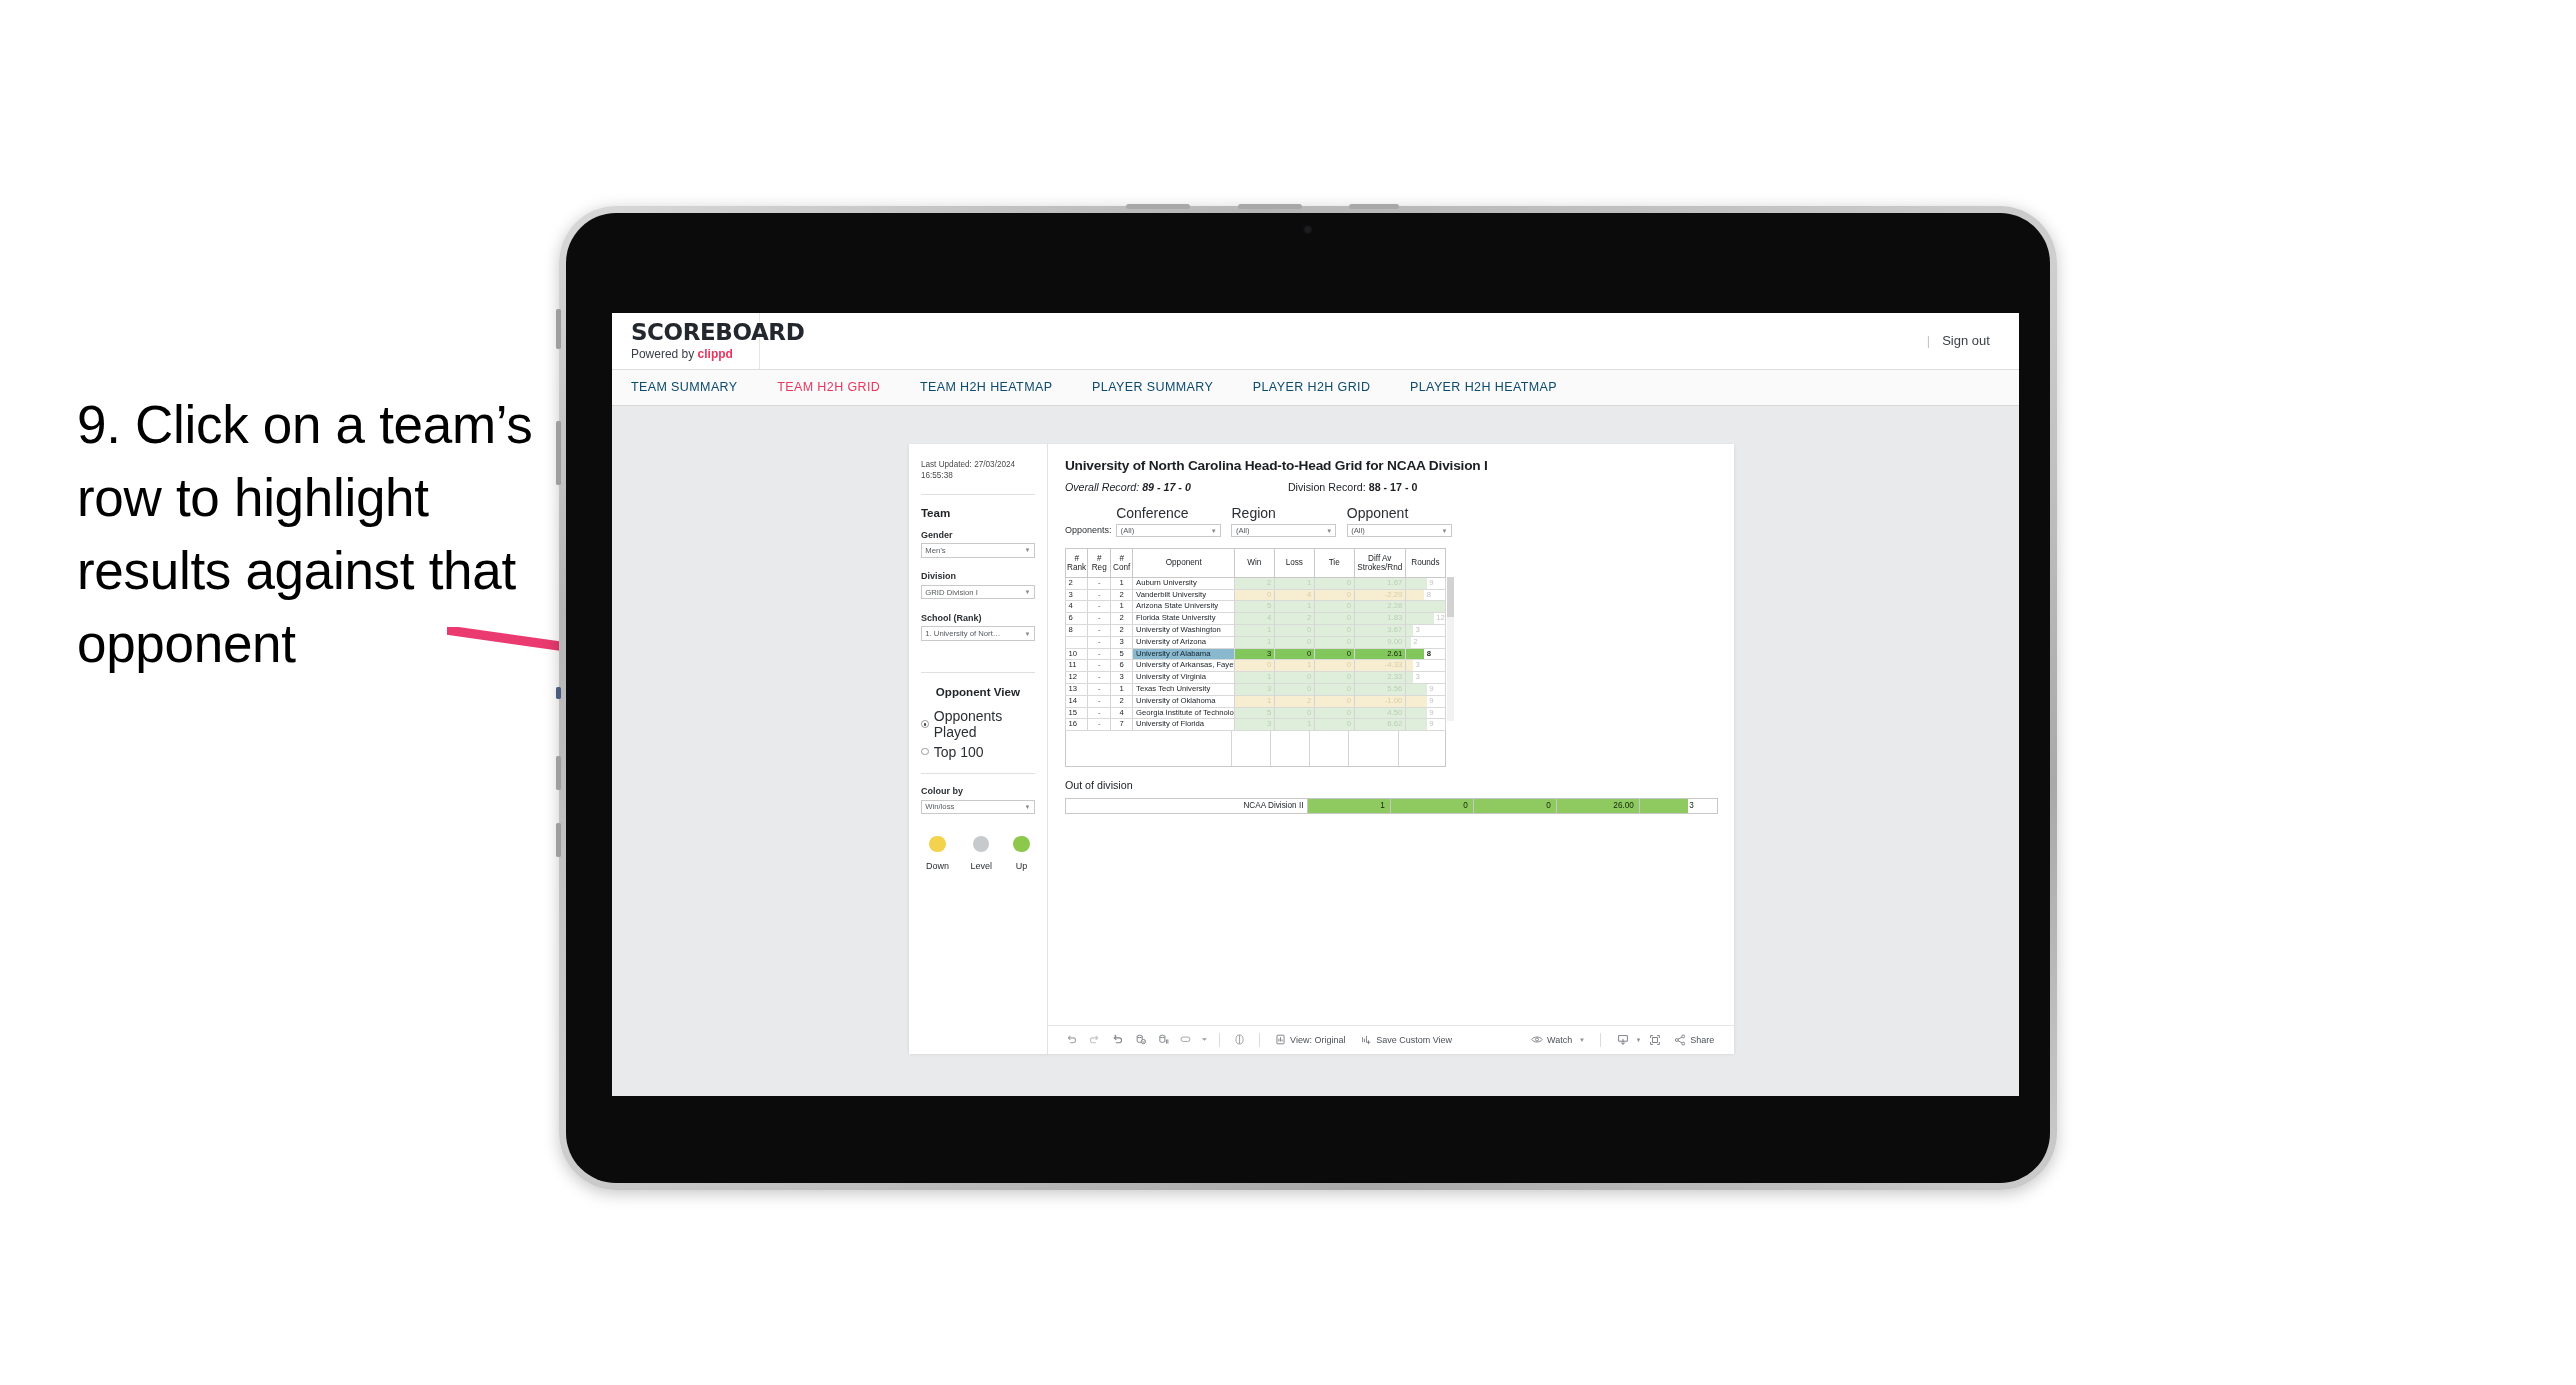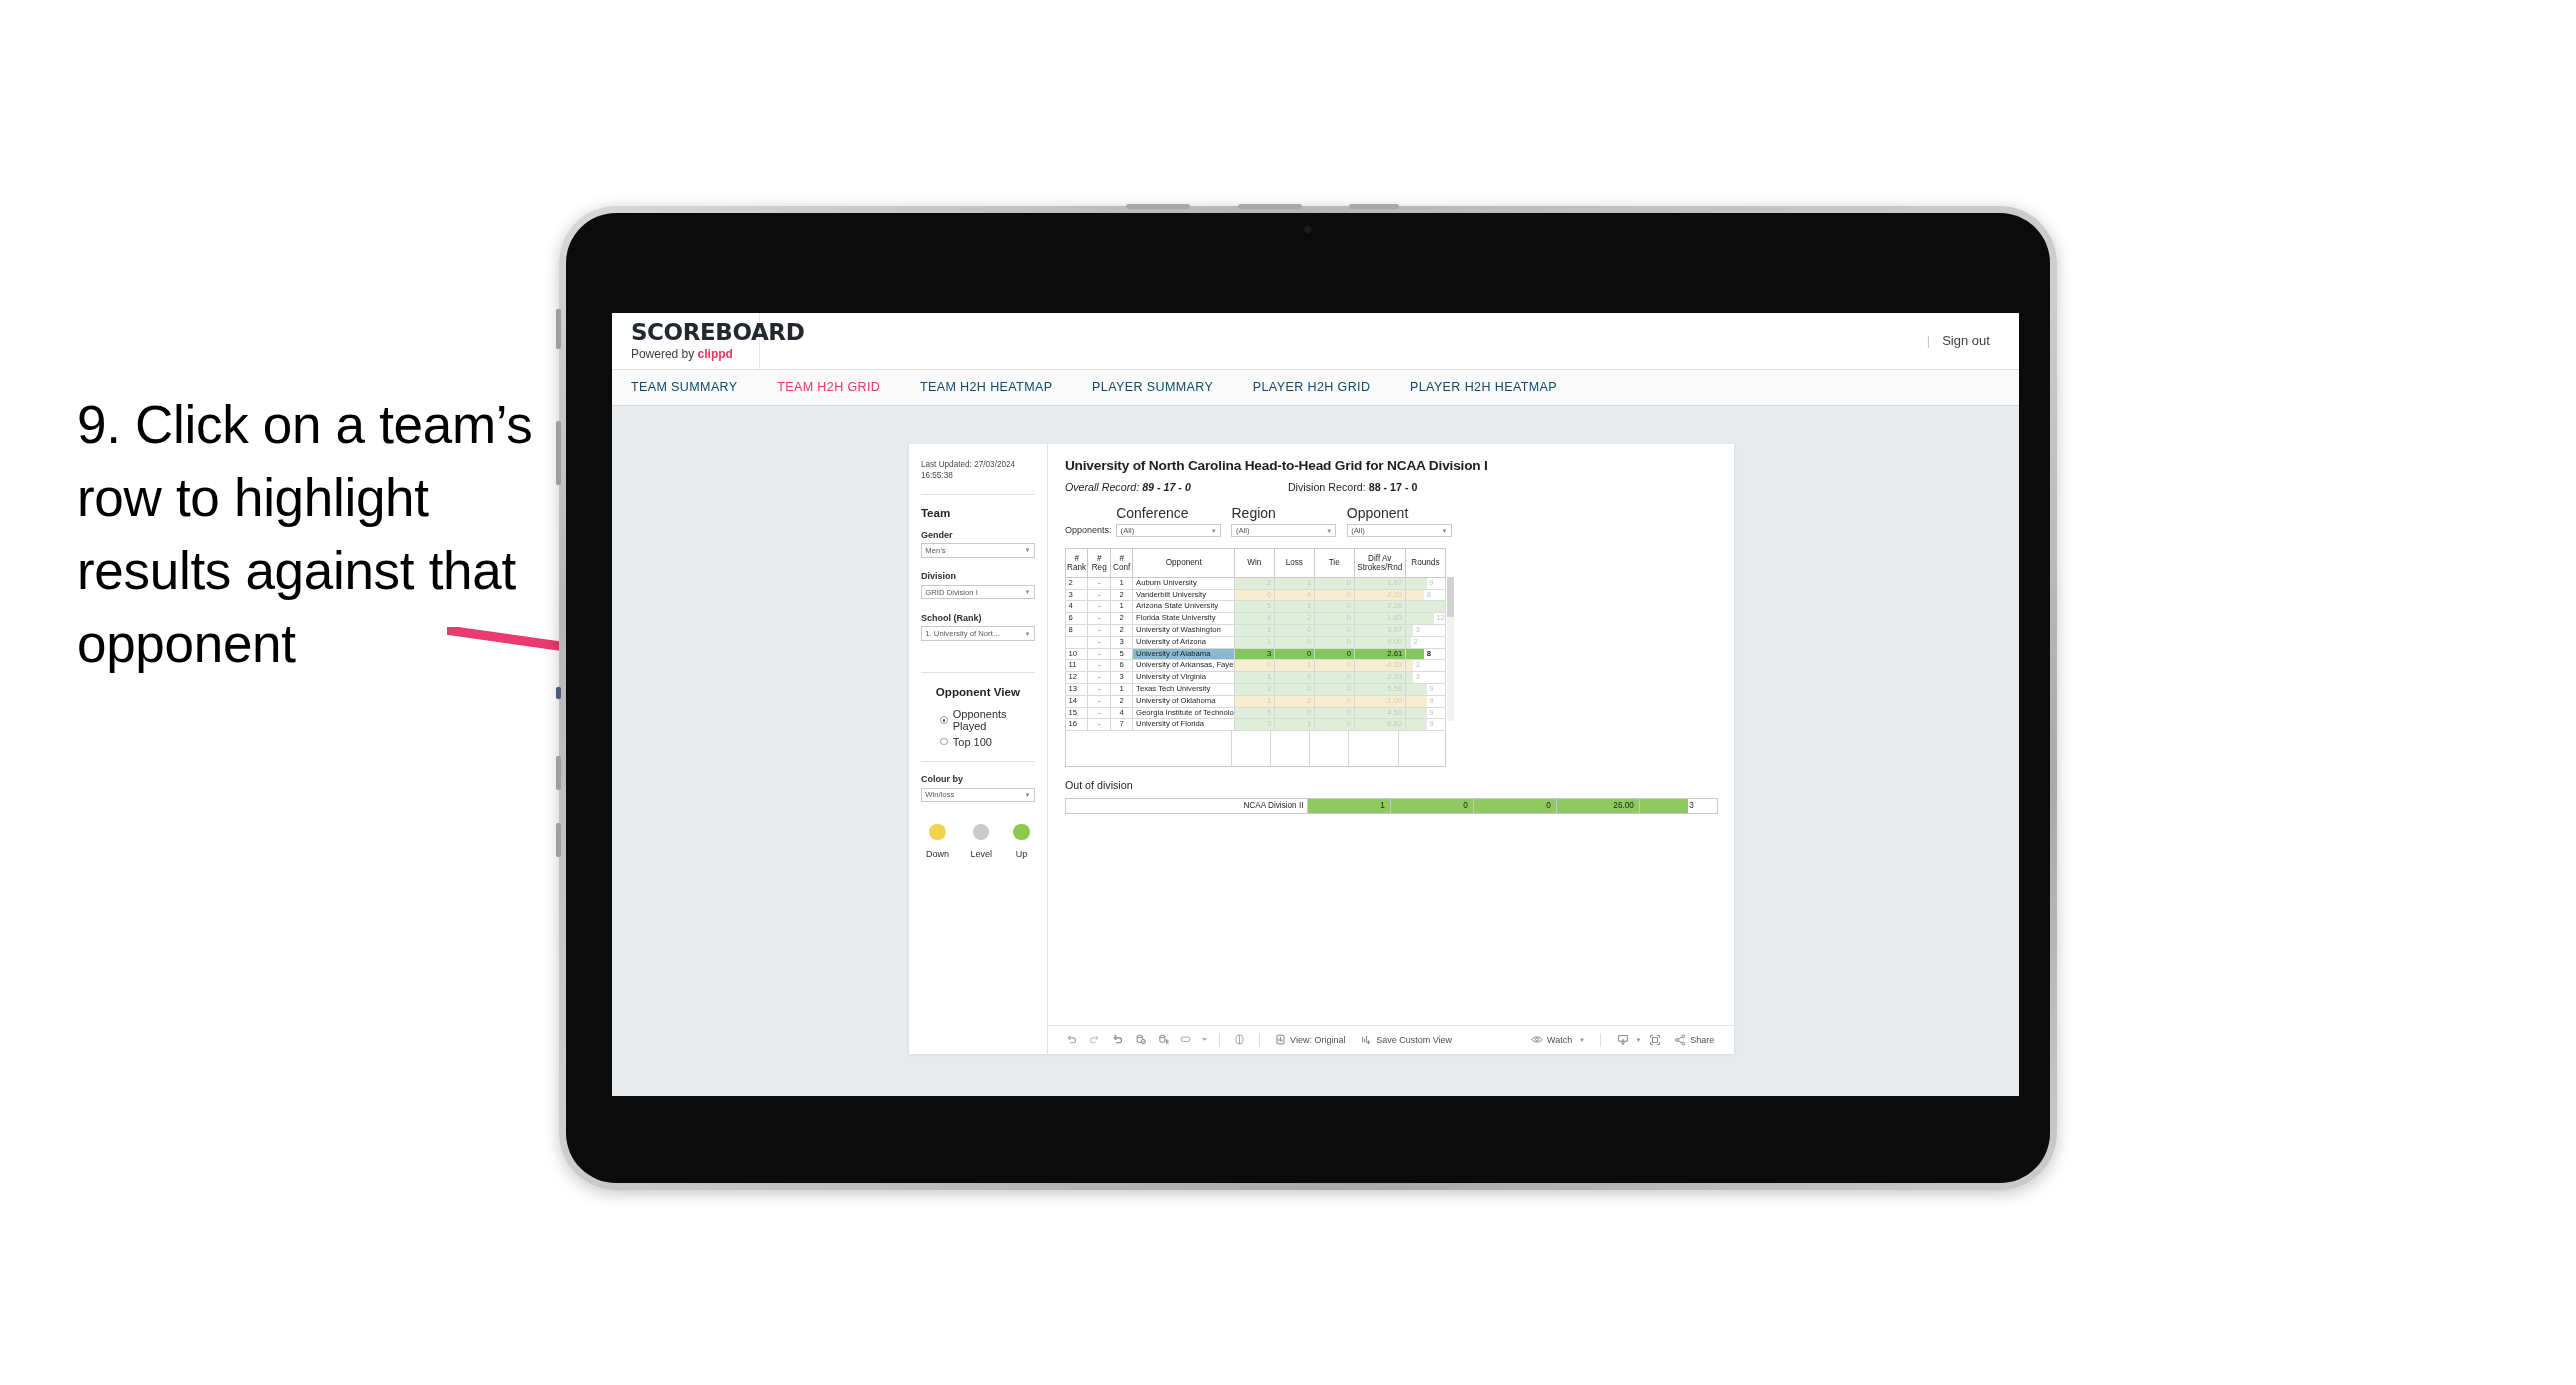--- a/index.html
+++ b/index.html
@@ -139,21 +139,21 @@
   .sb-label { font-size:9px; font-weight:700; color:#2b2f33; margin-bottom:3.4px; }
   .sb-gap { height:13.7px; }
   .select {
     height:14.6px; border:0.9px solid #c9c9c9; background:#fff;
     font-size:7.7px; color:#55595d; display:flex; align-items:center;
     padding:0 3.4px; position:relative; cursor:pointer;
   }
   .select .caret {
     position:absolute; right:3.4px; font-size:6px; color:#888;
   }
-  .radio-row { display:flex; align-items:center; gap:5.2px; margin-bottom:3.4px; font-size:11px; color:#2b2f33; cursor:pointer;margin-left:19px;}
+  .radio-row { display:flex; align-items:center; gap:5.2px; margin-bottom:3.4px; font-size:14px; color:#2b2f33; cursor:pointer;}
   .radio {
     width:7.7px; height:7.7px; border-radius:50%;
     border:0.9px solid #9a9a9a; background:#fff;
     flex:0 0 7.7px; position:relative;
   }
   .radio.on::after {
     content:""; position:absolute; left:1.7px; top:1.7px;
     width:2.6px; height:2.6px; border-radius:50%; background:#444;
   }
   .legend { display:flex; justify-content:space-between; padding:0 5.2px; margin-top:22px;}

